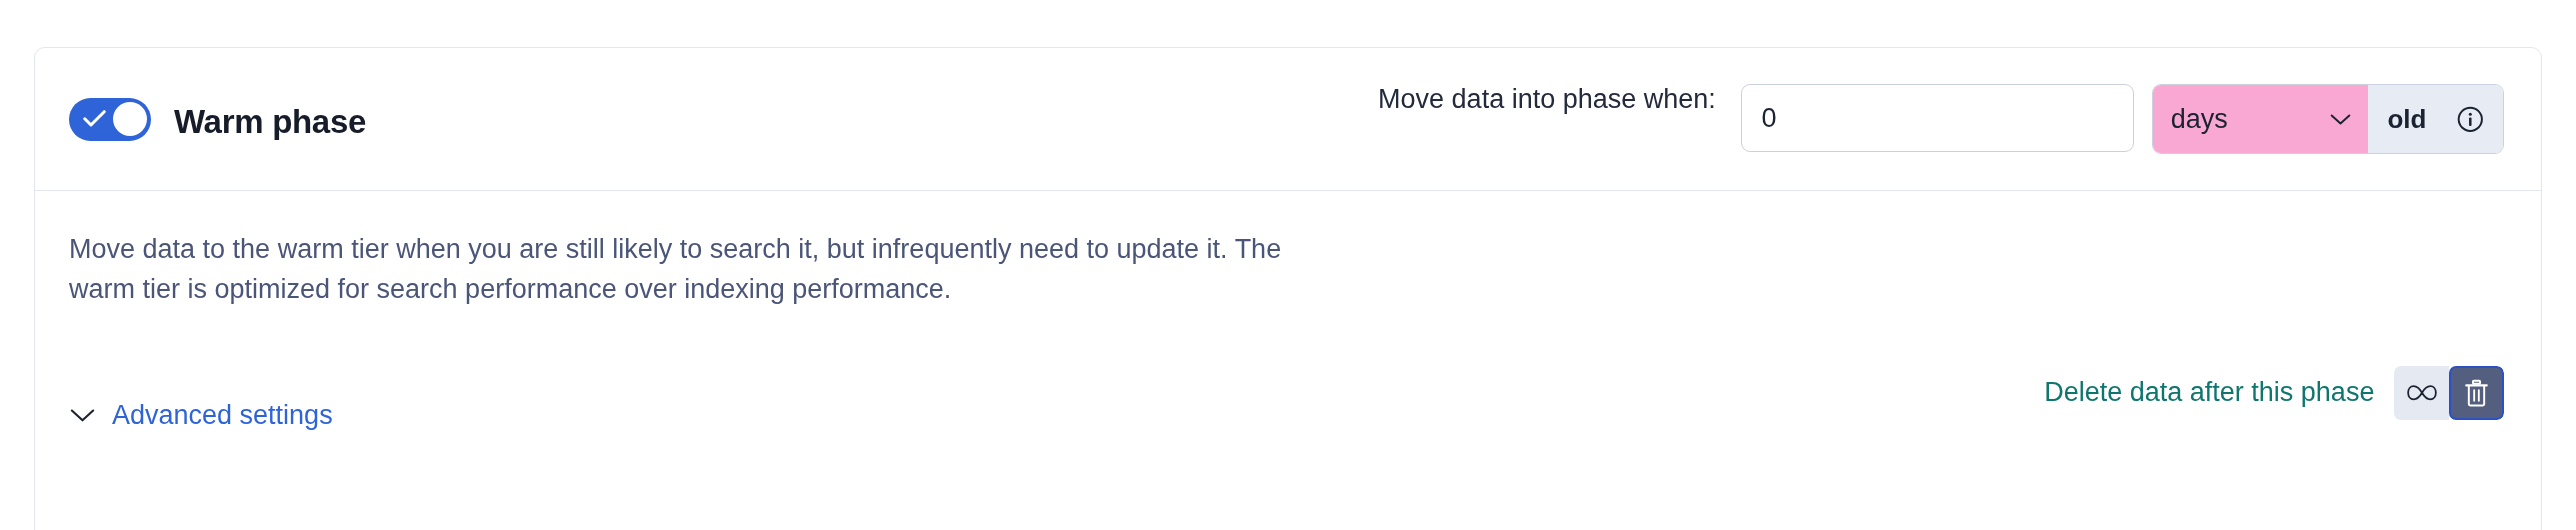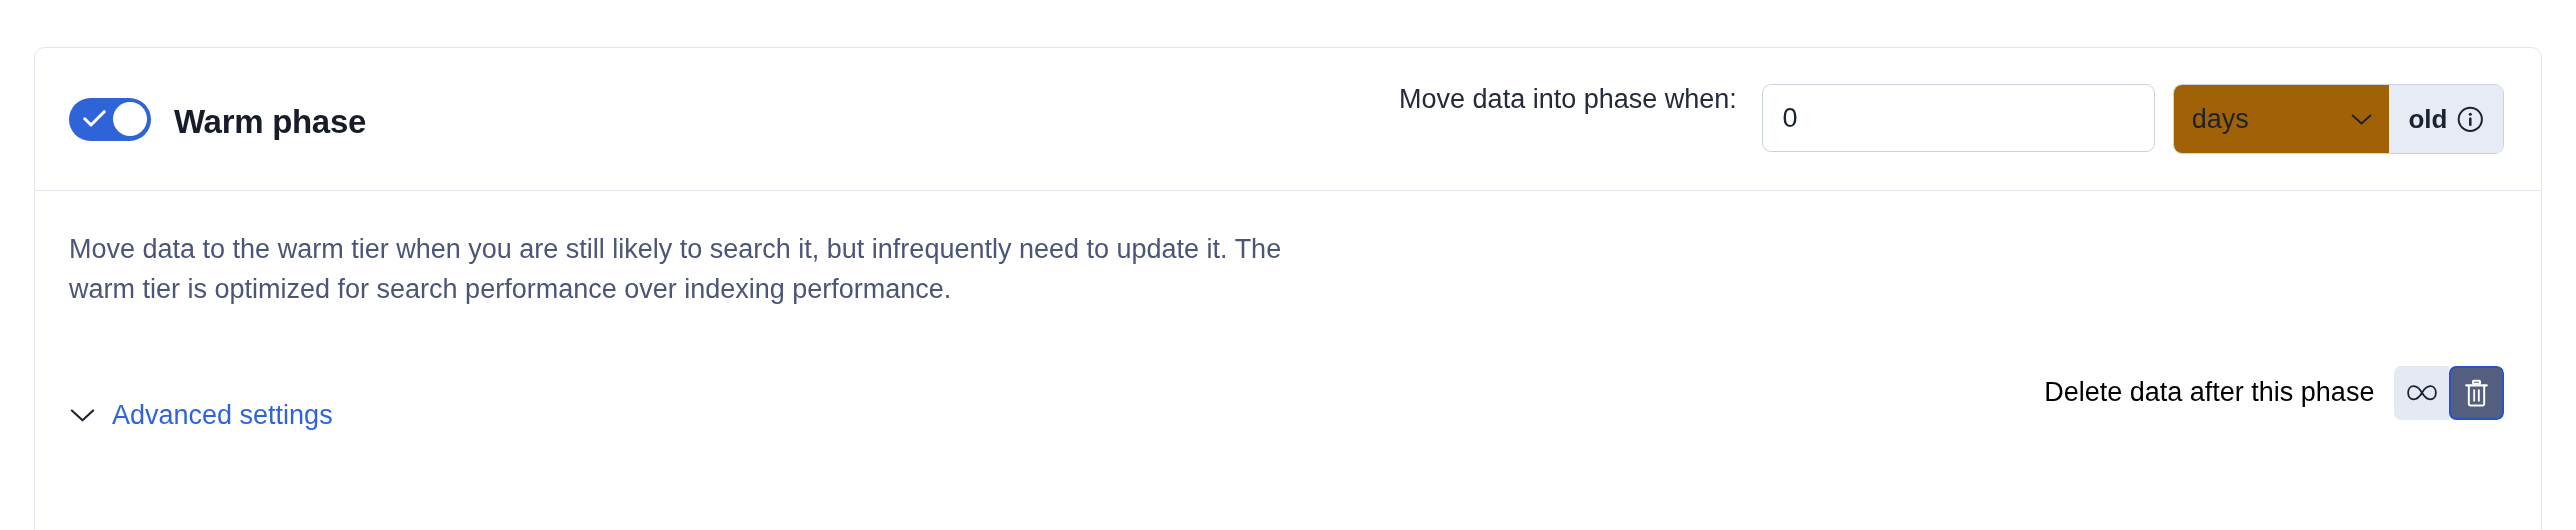--- a/index.html
+++ b/index.html
@@ -114,39 +114,39 @@
     border-radius: 9px;
     overflow: hidden;
     background: #ffffff;
   }
   .units-select {
     position: relative;
     width: 179px;
     display: flex;
     align-items: center;
     padding: 0 18px;
-    background: #a16207;
+    background: #f9a8d4;
     cursor: pointer;
   }
   .units-select .sel-text {
     font-size: 27px;
     color: #1B2231;
   }
   .units-select .chev {
     position: absolute;
     right: 16px;
     top: 50%;
     transform: translateY(-50%);
     width: 23px;
     height: 14.3px;
   }
   .units-append {
     display: flex;
     align-items: center;
-    gap: 9px;
+    gap: 30px;
     padding: 0 18px 0 19.6px;
     background: #E7EBF3;
   }
   .units-append .old-text {
     font-size: 26px;
     font-weight: bold;
     color: #1B2231;
   }
   .info-icon {
     width: 28.6px;
@@ -191,21 +191,21 @@
   }
 
   .delete-area {
     margin-left: auto;
     display: flex;
     align-items: center;
     gap: 19.6px;
   }
   .delete-label {
     font-size: 27px;
-    color: #000000;
+    color: #0f766e;
     white-space: nowrap;
   }
   .btn-group {
     display: flex;
     align-items: stretch;
     height: 54px;
     border-radius: 7.1px;
     overflow: hidden;
   }
   .btn-seg {

